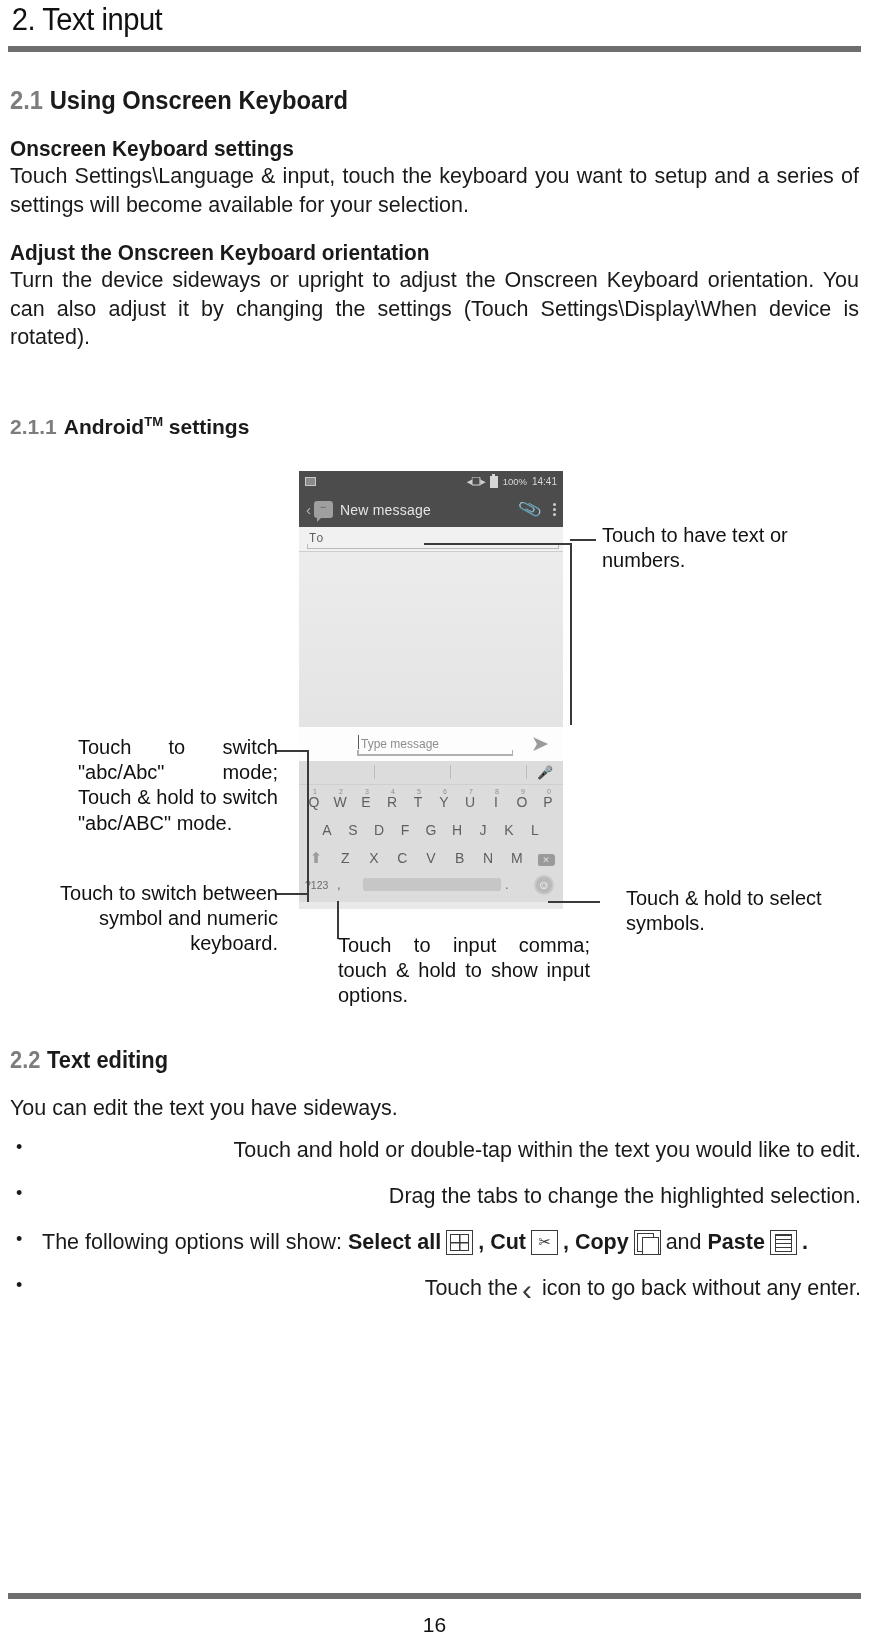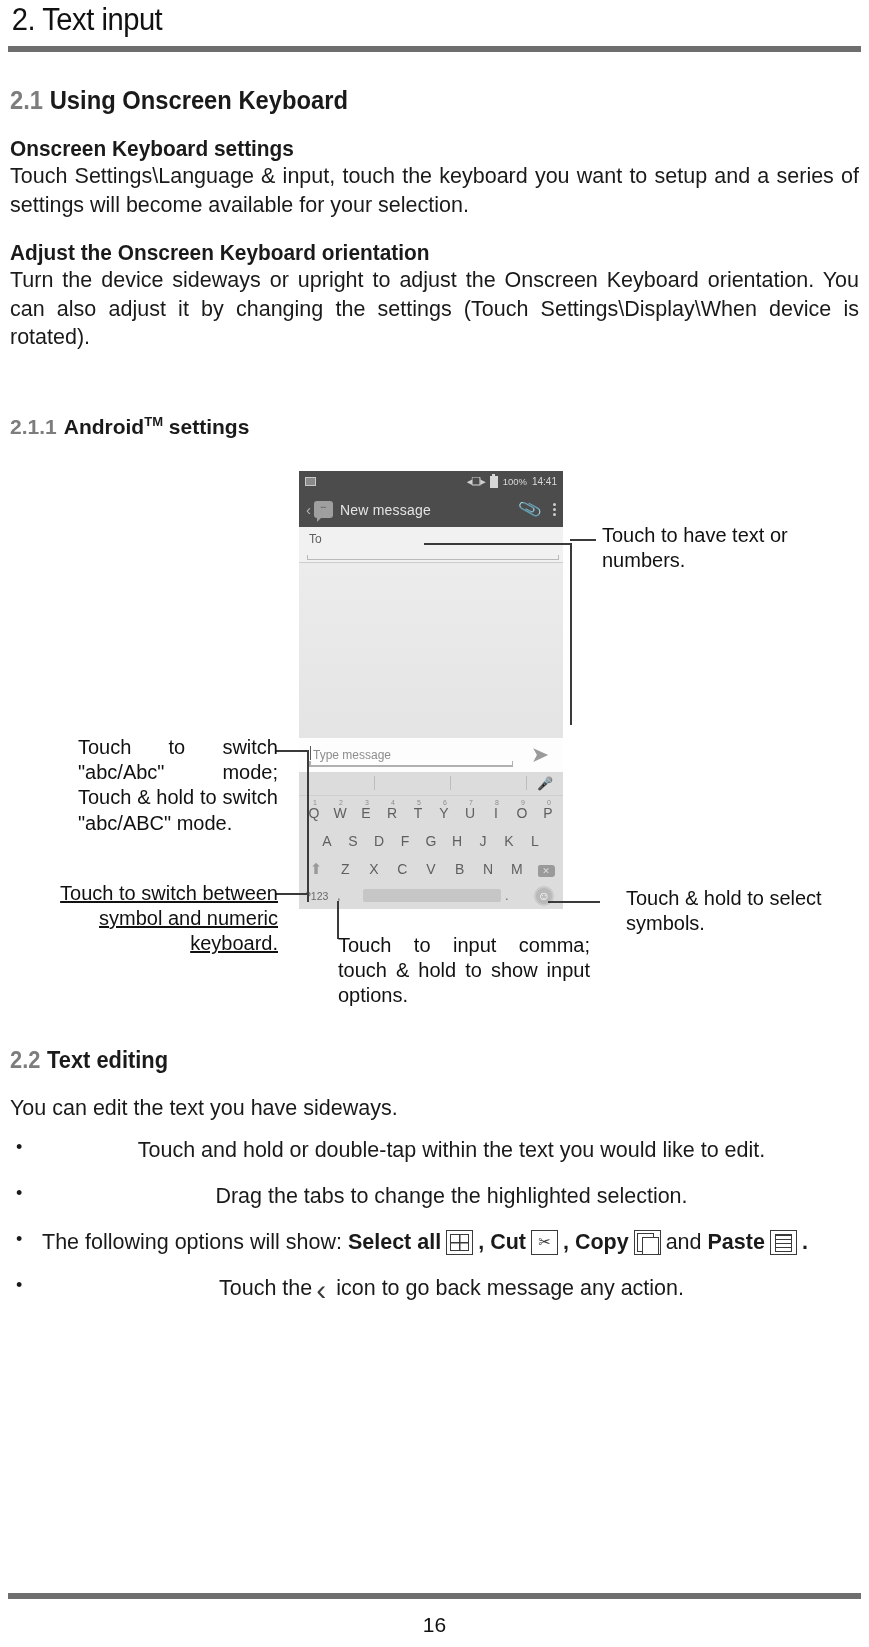--- a/index.html
+++ b/index.html
@@ -149,23 +149,24 @@
     color:#4c4c4c; font-size:8px; line-height:7px; text-align:center;
   }
   .appbar-title { font-size: 14px; letter-spacing: 0.2px; }
   .appbar-actions { margin-left:auto; display:flex; align-items:center; gap:12px; }
   .clip-icon { font-size: 17px; color:#d0d0d0; transform: rotate(-20deg); }
   .kebab { display:flex; flex-direction:column; gap:2px; }
   .kebab i { width:3px; height:3px; background:#cdcdcd; border-radius:50%; display:block;}
 
   .to-field {
     background: #f1f1f1;
-    height: 36px;
+    height: 25px;
     position: relative;
     border-bottom: 1px solid #cdcdcd;
+    font-family: Liberation Mono, monospace;
   }
   .to-label {
     position:absolute; left:10px; top:5px;
     font-size: 12px; color: #5e5e5e;
   }
   .to-underline {
     position:absolute; left:8px; right:4px; bottom:2px;
     height:1px; background:#b9b9b9;
   }
   .to-underline::before, .to-underline::after {
@@ -183,20 +184,21 @@
     height: 34px;
     background: #fdfdfd;
     display:flex; align-items:center;
     padding: 0 6px;
     position: relative;
   }
   .compose-input {
     flex: 1;
     position: relative;
     height: 26px;
+    margin-left: 48px;
   }
   .compose-ph {
     position:absolute; left:8px; top:6px;
     font-size: 12px; color:#8d8d8d;
   }
   .caret {
     position:absolute; left:5px; top:4px;
     width:1px; height:14px; background:#5a5a5a;
   }
   .compose-underline {
@@ -269,21 +271,21 @@
   }
 
   
   .callout {
     position: absolute;
     font-size: 20px;
     line-height: 1.26;
     color: #111;
   }
   .callout.right { text-align: left; }
-  .callout.leftal { text-align: right; text-decoration: underline; }
+  .callout.leftal { text-align: right; }
   .callout.just { text-align: justify; }
 
   
   .ldr { position:absolute; background:#3a3a3a; }
 
   
   .lead-line {
     font-size: 21.5px;
     margin: 22px 0 0 2px;
   }
@@ -294,21 +296,21 @@
     font-size: 21.5px;
     line-height: 1.3;
     margin-bottom: 18px;
     text-align: justify;
   }
   ul.bullets li::before {
     content: "•";
     position: absolute; left: 8px; top: -1px;
     font-size: 18px;
   }
-  ul.bullets li.nojust { text-align: center; }
+  ul.bullets li.nojust { text-align: right; }
   .inline-icon {
     display: inline-block;
     width: 27px; height: 25px;
     vertical-align: -6px;
     margin: 0 5px;
     background: #ffffff;
     border: 1.5px solid #3a3a3a;
     position: relative;
   }
   .ic-selectall::before {
@@ -524,20 +526,20 @@
 
   <div class="lead-line">You can edit the text you have sideways.</div>
 
   <ul class="bullets">
     <li class="nojust">Touch and hold or double-tap within the text you would like to edit.</li>
     <li class="nojust">Drag the tabs to change the highlighted selection.</li>
     <li>
       <span>The following options will show: </span><b>Select all</b><span class="inline-icon ic-selectall"></span><b>, </b><b>Cut</b><span class="inline-icon ic-cut"></span><b>, </b><b>Copy</b><span class="inline-icon ic-copy"></span><span>and</span> <b>Paste</b><span class="inline-icon ic-paste"></span><b>.</b>
     </li>
     <li class="nojust">
-      <span>Touch the</span><span class="ic-back"></span><span>icon to go back message any action.</span>
+      <span>Touch the</span><span class="ic-back"></span><span>icon to go back without any enter.</span>
     </li>
   </ul>
 
   <div class="footer-rule"></div>
   <div class="page-num">16</div>
 
 </div>
 
 </body></html>

